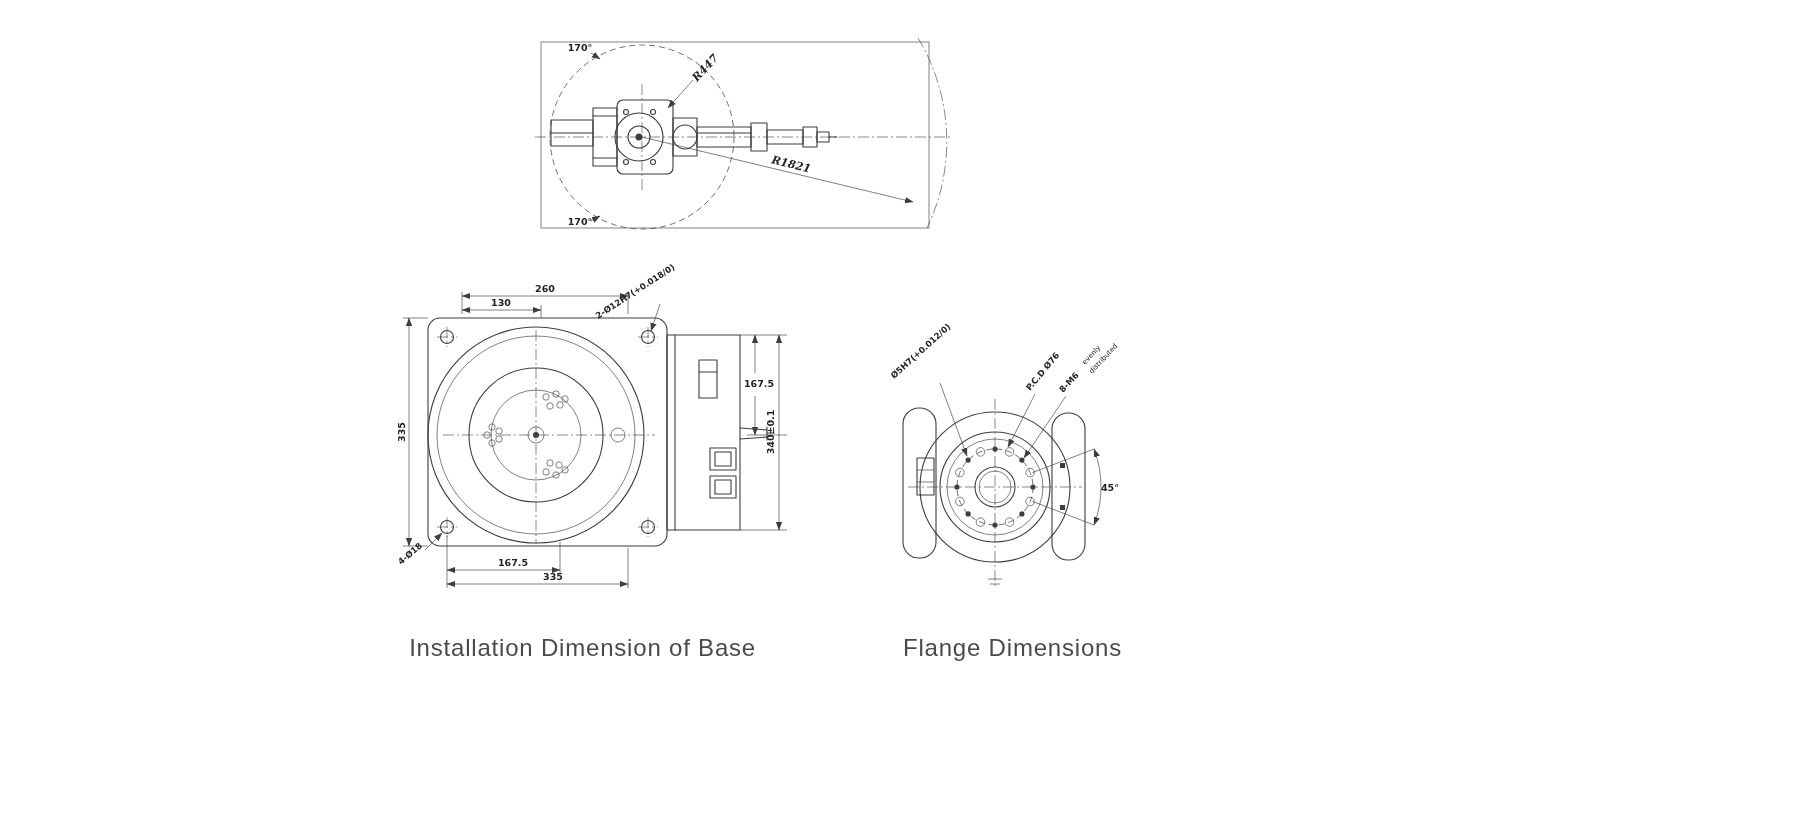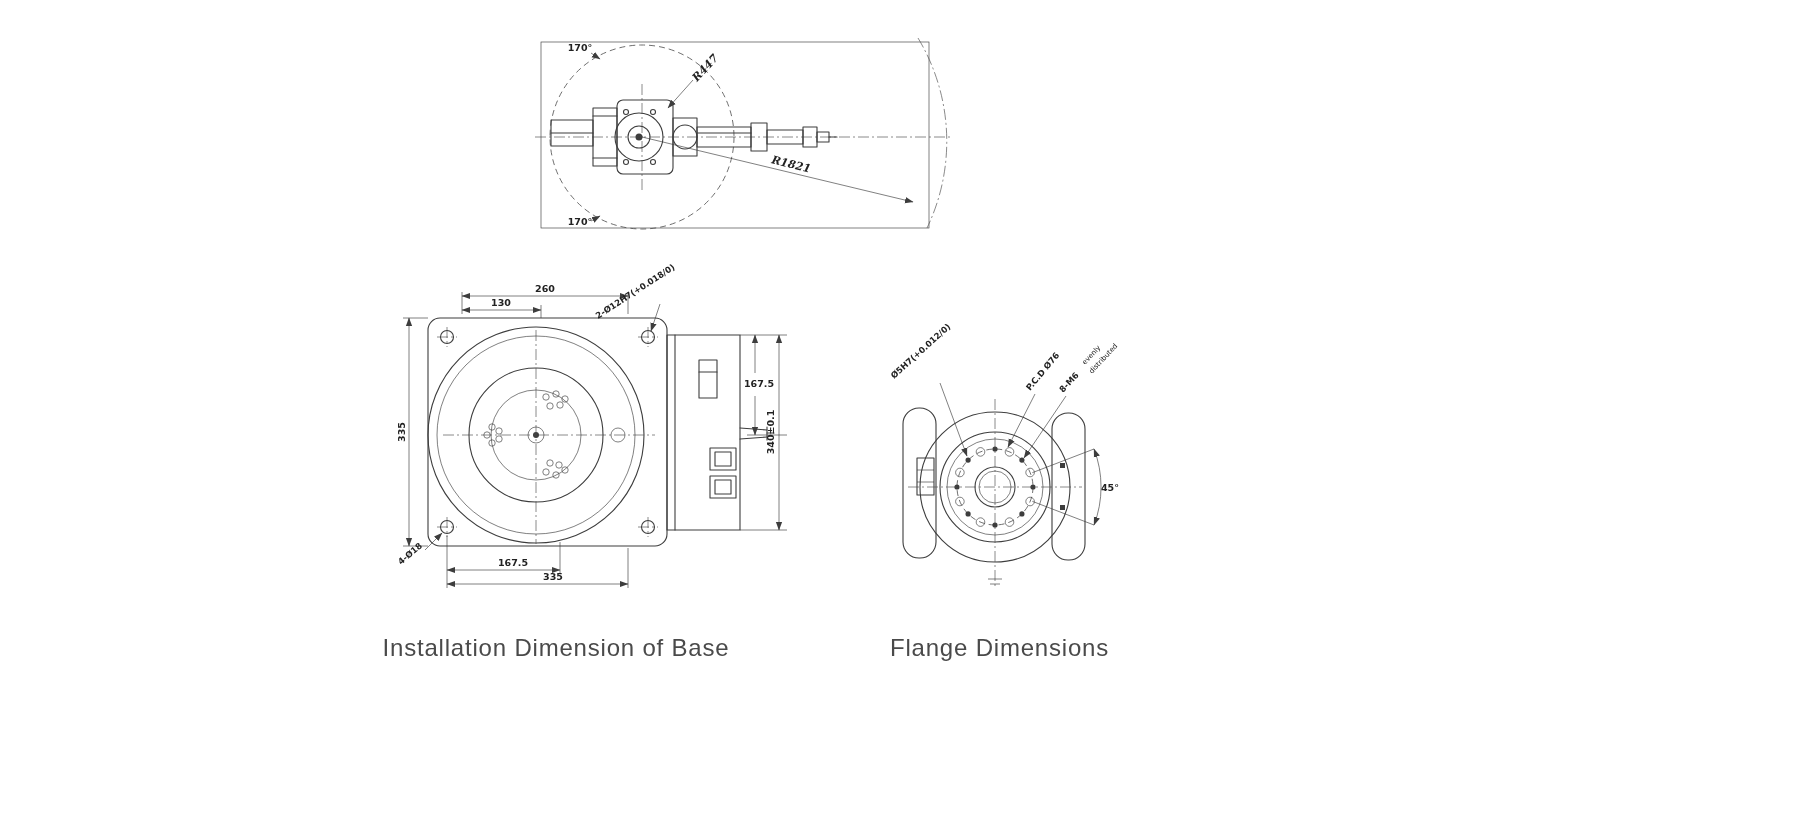--- a/index.html
+++ b/index.html
@@ -14,21 +14,21 @@
   .cl   { fill:none; stroke:#4a4a4a; stroke-width:0.65; stroke-dasharray:11 3 2 3; }
   .dash { fill:none; stroke:#4a4a4a; stroke-width:0.8; stroke-dasharray:6 4; }
   .dim  { fill:none; stroke:#3d3d3d; stroke-width:0.65; }
   .dot  { fill:#3d3d3d; stroke:none; }
 
   text.t    { font-family:"DejaVu Sans", sans-serif; font-size:9.5px; fill:#222; stroke:none; font-weight:bold;}
   text.small{ font-size:8.5px; }
   text.tiny { font-size:7px; font-weight:normal; }
   text.it   { font-family:"DejaVu Serif", serif; font-style:italic; font-size:11px; font-weight:bold; }
 
-  .caption { position:absolute; text-align:center; font-size:24px; color:#4a4a4a;
+  .caption { position:absolute; text-align:right; font-size:24px; color:#4a4a4a;
              letter-spacing:0.8px; font-family:"Liberation Sans", sans-serif; }
 </style>
 </head>
 <body>
 
 <div class="canvas">
 
   <svg class="view" viewBox="0 0 420 200" style="left:535px; top:32px; width:420px; height:200px;">
     <defs>
       <marker id="ah" viewBox="0 0 10 10" refX="9" refY="5" markerWidth="9" markerHeight="9" orient="auto-start-reverse" markerUnits="userSpaceOnUse">

